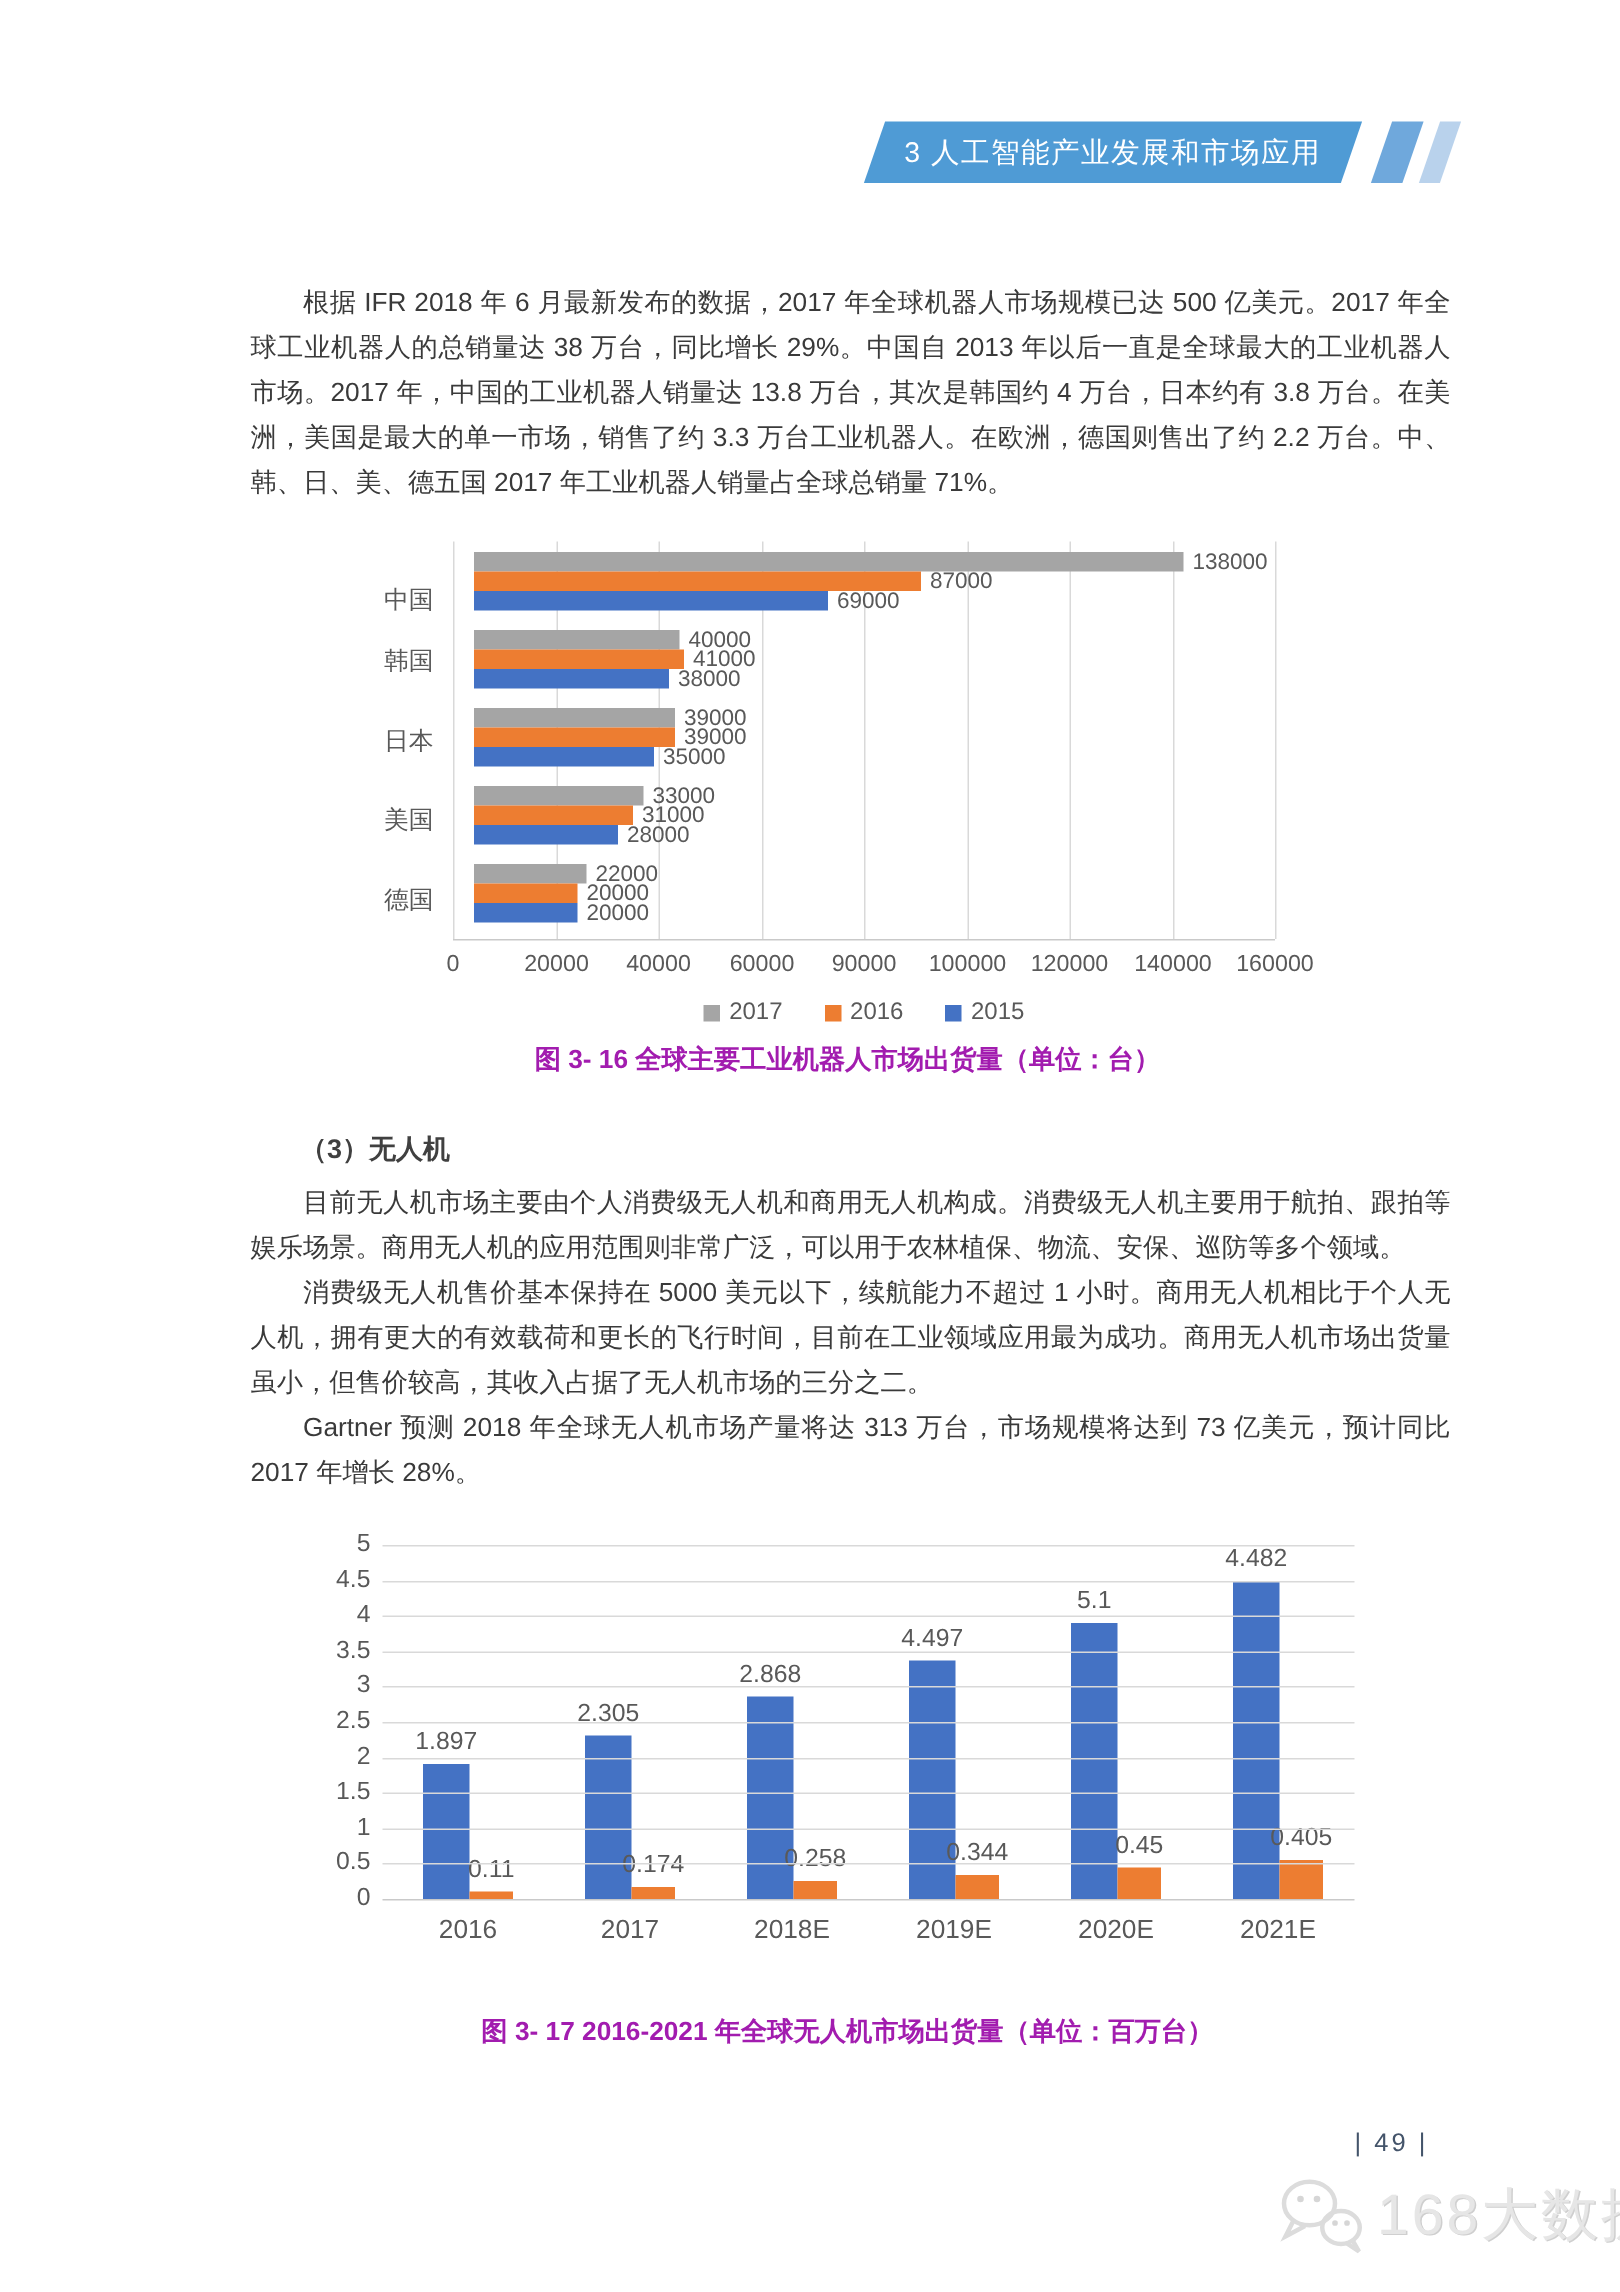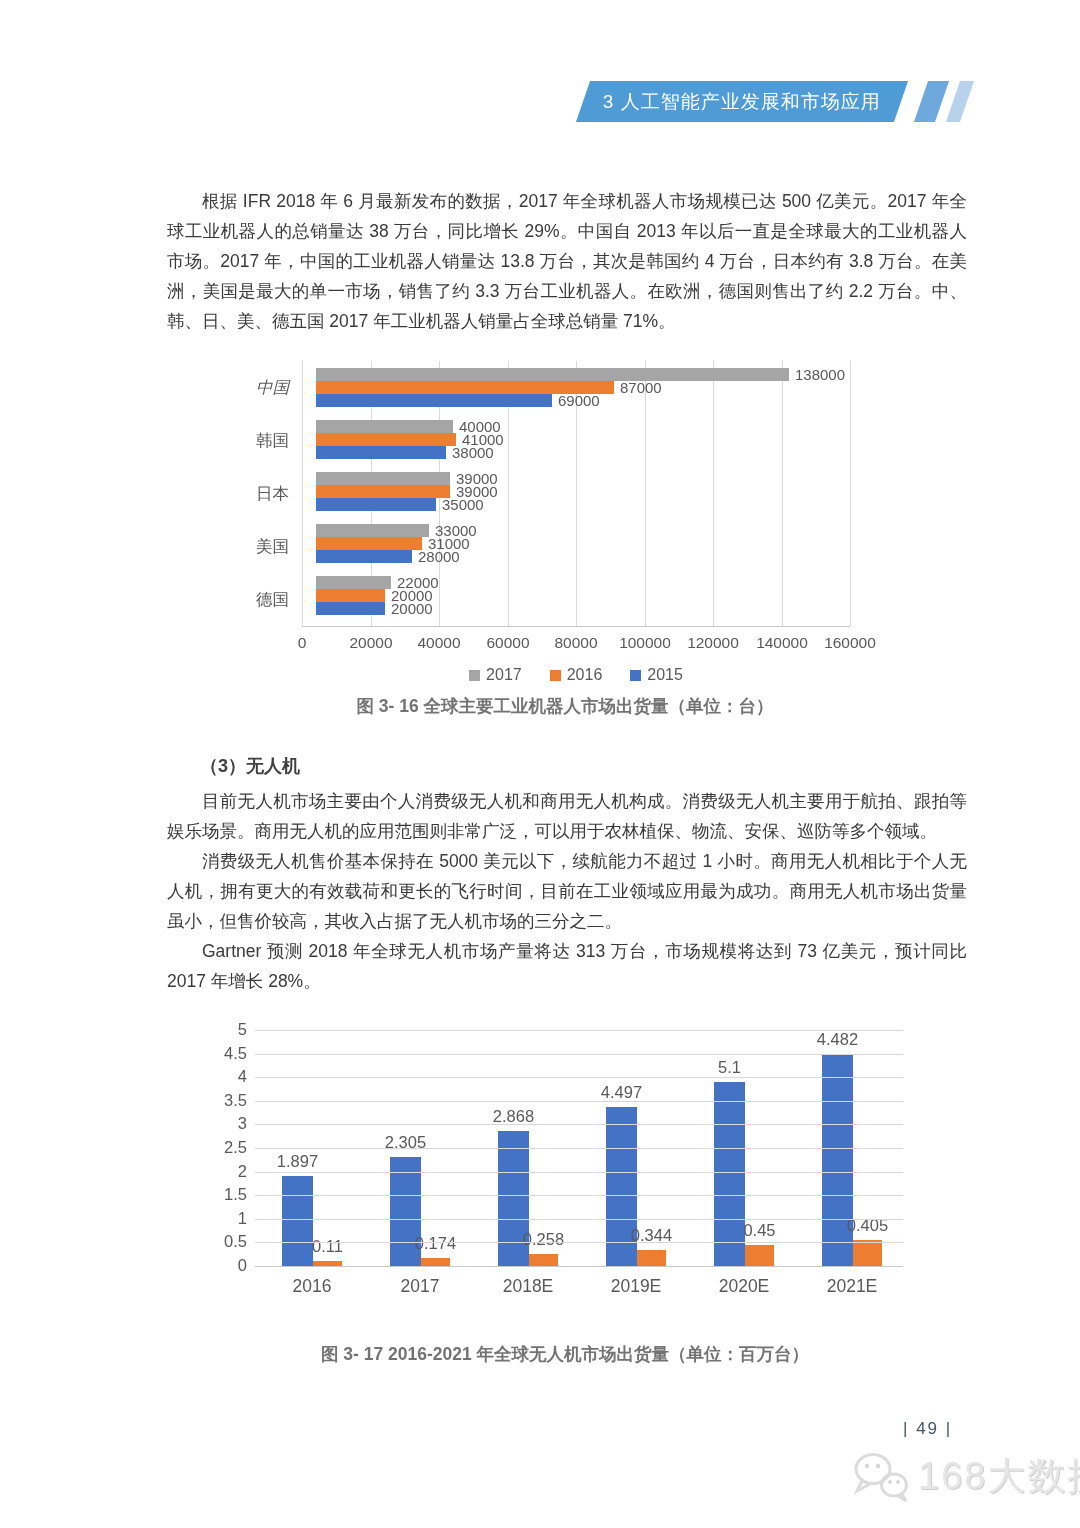--- a/index.html
+++ b/index.html
@@ -29,21 +29,21 @@
   .p1 { top:186px; }
   .p2 { top:786px; }
   .p3 { top:846px; }
   .p4 { top:936px; }
   .sec-heading {
     position:absolute; left:200px; top:754px; font-size:18px; font-weight:bold;
     color:#404040; margin:0;
   }
   .caption {
     position:absolute; left:165px; width:800px; text-align:center;
-    font-size:17.5px; font-weight:bold; color:#737373; margin:0;
+    font-size:17.5px; font-weight:bold; color:#a21caf; margin:0;
   }
   .cap1 { top:694px; }
   .cap2 { top:1342px; }
   
   #chart1 { position:absolute; left:250px; top:361px; width:700px; height:340px; }
   #c1-cats { position:absolute; left:0; top:0; width:48px; height:265px; }
   .c1-cat { position:absolute; left:6px; font-size:16.5px; color:#595959; white-space:nowrap; }
   #c1-grid { position:absolute; left:52px; top:0; width:548px; height:265px; border-bottom:1px solid #c9c9c9; }
   .vgrid { position:absolute; top:0; width:1px; height:265px; background:#d9d9d9; }
   #c1-rows { position:absolute; left:52px; top:0; width:640px; }
@@ -89,21 +89,21 @@
   <div class="banner">
     <span class="banner-text">3 人工智能产业发展和市场应用</span>
   </div>
   <div class="stripe stripe1"></div>
   <div class="stripe stripe2"></div>
 
   <p class="para p1">根据 IFR 2018 年 6 月最新发布的数据，2017 年全球机器人市场规模已达 500 亿美元。2017 年全球工业机器人的总销量达 38 万台，同比增长 29%。中国自 2013 年以后一直是全球最大的工业机器人市场。2017 年，中国的工业机器人销量达 13.8 万台，其次是韩国约 4 万台，日本约有 3.8 万台。在美洲，美国是最大的单一市场，销售了约 3.3 万台工业机器人。在欧洲，德国则售出了约 2.2 万台。中、韩、日、美、德五国 2017 年工业机器人销量占全球总销量 71%。</p>
 
   <div id="chart1">
     <div id="c1-cats">
-        <div class="c1-cat" style="top: 16px; font-style: italic;">中国</div>
+        <div class="c1-cat" style="top: 28px;">中国</div>
         <div class="c1-cat" style="top: 69px;">韩国</div>
         <div class="c1-cat" style="top: 122px;">日本</div>
         <div class="c1-cat" style="top: 175px;">美国</div>
         <div class="c1-cat" style="top: 228px;">德国</div>
       </div>
     <div id="c1-grid">
         <div class="vgrid" style="left: 0px;"></div>
         <div class="vgrid" style="left: 69px;"></div>
         <div class="vgrid" style="left: 137px;"></div>
         <div class="vgrid" style="left: 206px;"></div>
@@ -183,21 +183,21 @@
             <div class="c1-bar" style="width: 69px; background: rgb(68, 114, 196);"></div>
             <span class="c1-val">20000</span>
           </div>
         </div>
       </div>
     <div id="c1-ticks">
         <div class="c1-tick" style="left: -40px;">0</div>
         <div class="c1-tick" style="left: 29px;">20000</div>
         <div class="c1-tick" style="left: 97px;">40000</div>
         <div class="c1-tick" style="left: 166px;">60000</div>
-        <div class="c1-tick" style="left: 234px;">80000</div>
+        <div class="c1-tick" style="left: 234px;">90000</div>
         <div class="c1-tick" style="left: 303px;">100000</div>
         <div class="c1-tick" style="left: 371px;">120000</div>
         <div class="c1-tick" style="left: 440px;">140000</div>
         <div class="c1-tick" style="left: 508px;">160000</div>
       </div>
     <div id="c1-legend">
         <div class="lg-item">
           <span class="lg-sq" style="background: rgb(165, 165, 165);"></span>
           <span>2017</span>
         </div>

